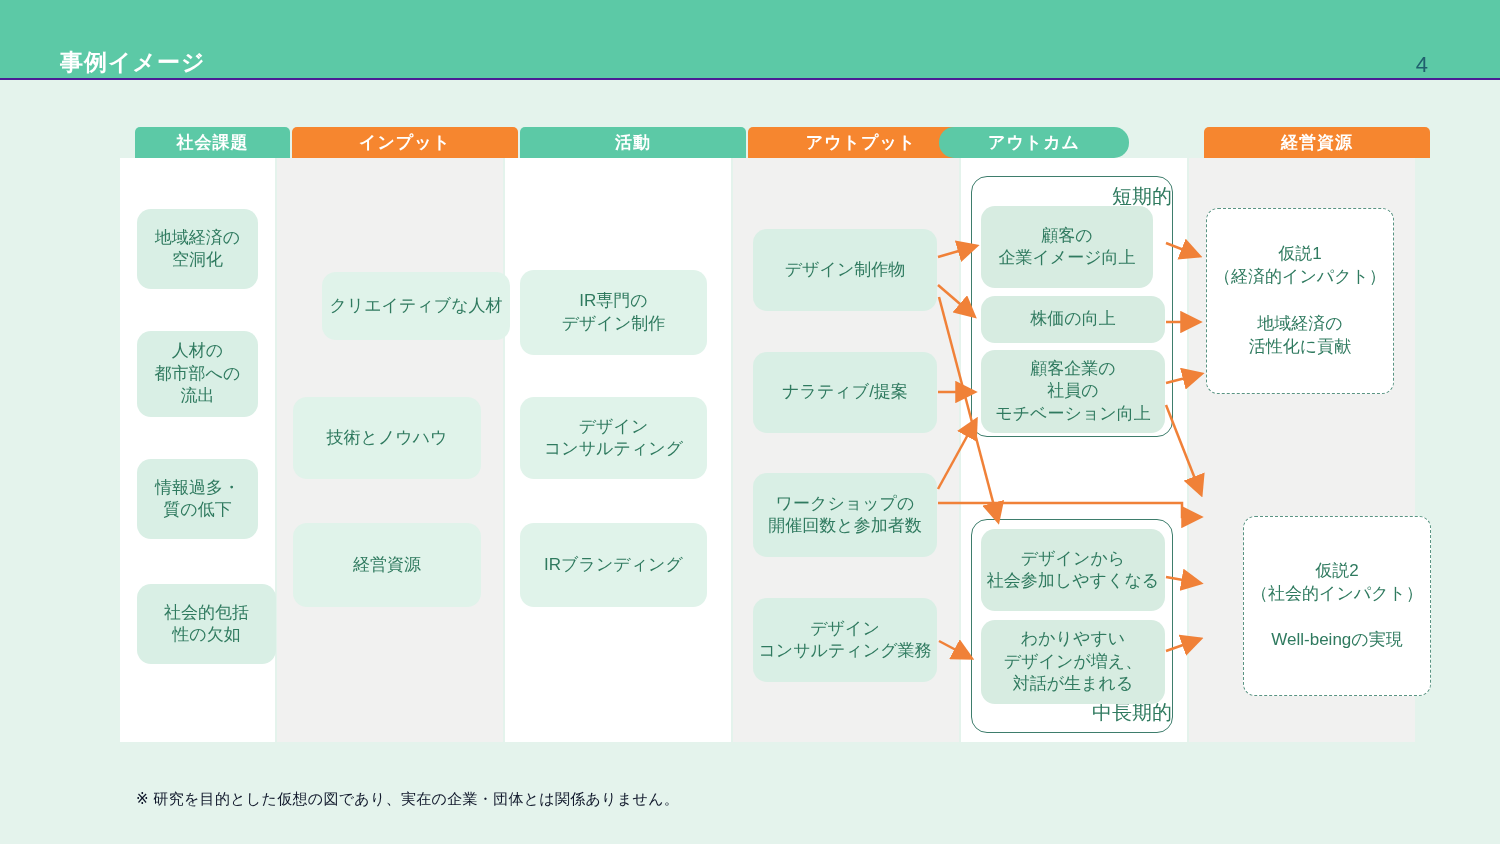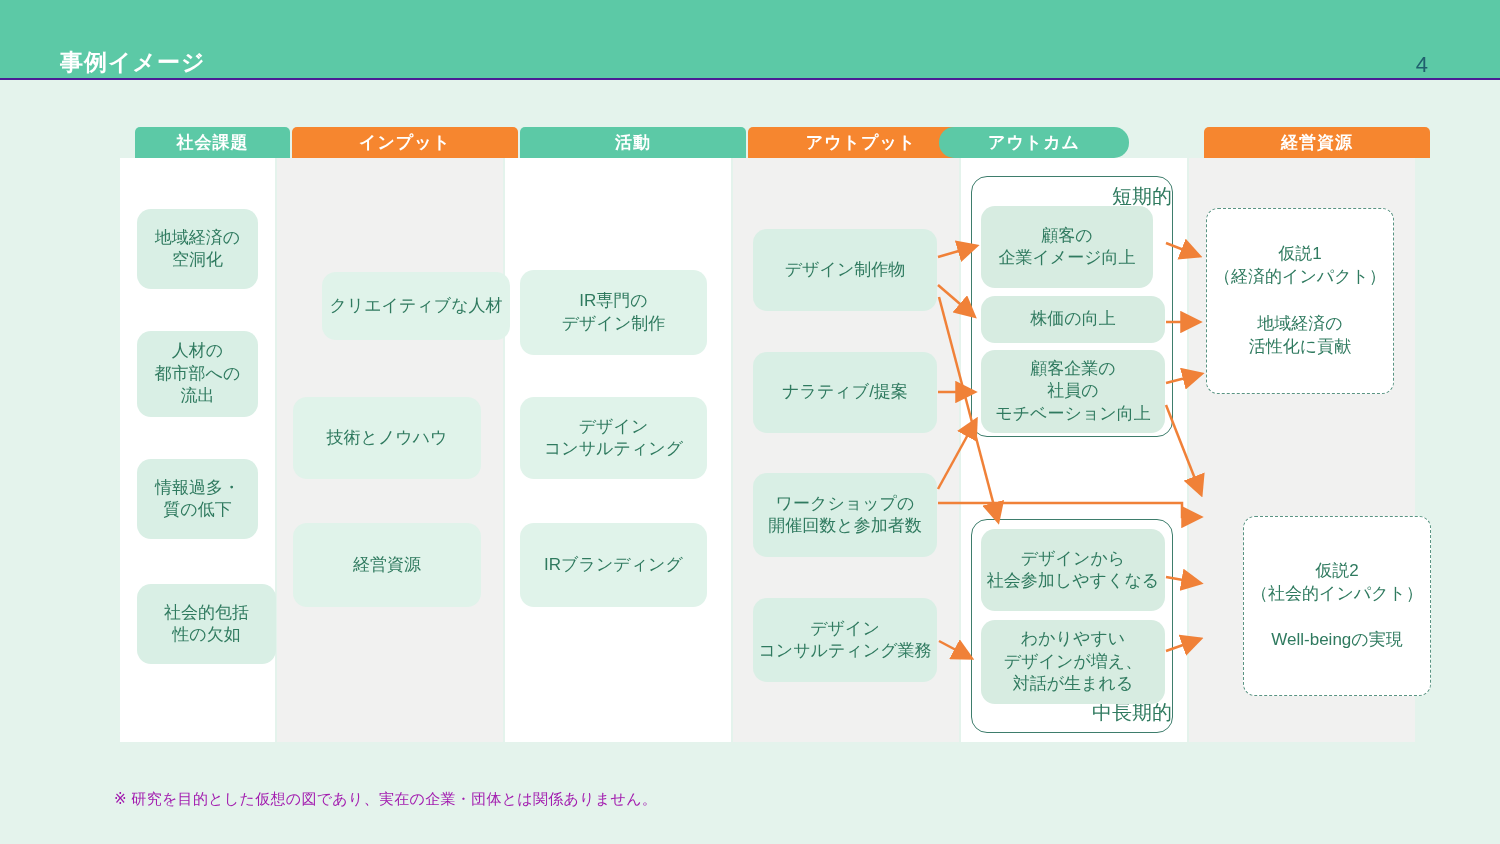--- a/index.html
+++ b/index.html
@@ -55,22 +55,22 @@
   .impact-box{
     position:absolute;background:#FFFFFF;border:1.5px dashed #5A9483;
     border-radius:12px;box-sizing:border-box;
     display:flex;flex-direction:column;align-items:center;justify-content:center;
     text-align:center;color:#2F7A5F;font-size:17px;line-height:1.35;
   }
   .impact-box .impact-title{white-space:pre-line;}
   .impact-box .impact-body{white-space:pre-line;margin-top:24px;}
 
   .footnote{
-    position:absolute;left:114px;top:790px;
-    color:#a21caf;font-size:15px;letter-spacing:.3px;
+    position:absolute;left:136px;top:790px;
+    color:#0f172a;font-size:15px;letter-spacing:.3px;
   }
 
   
   .arrows{position:absolute;left:0;top:0;z-index:10;pointer-events:none;}
   .arrow{stroke:#F08138;stroke-width:2.5;fill:none;marker-end:url(#ah);}
 </style>
 </head>
 <body>
 
 <div class="topbar">

